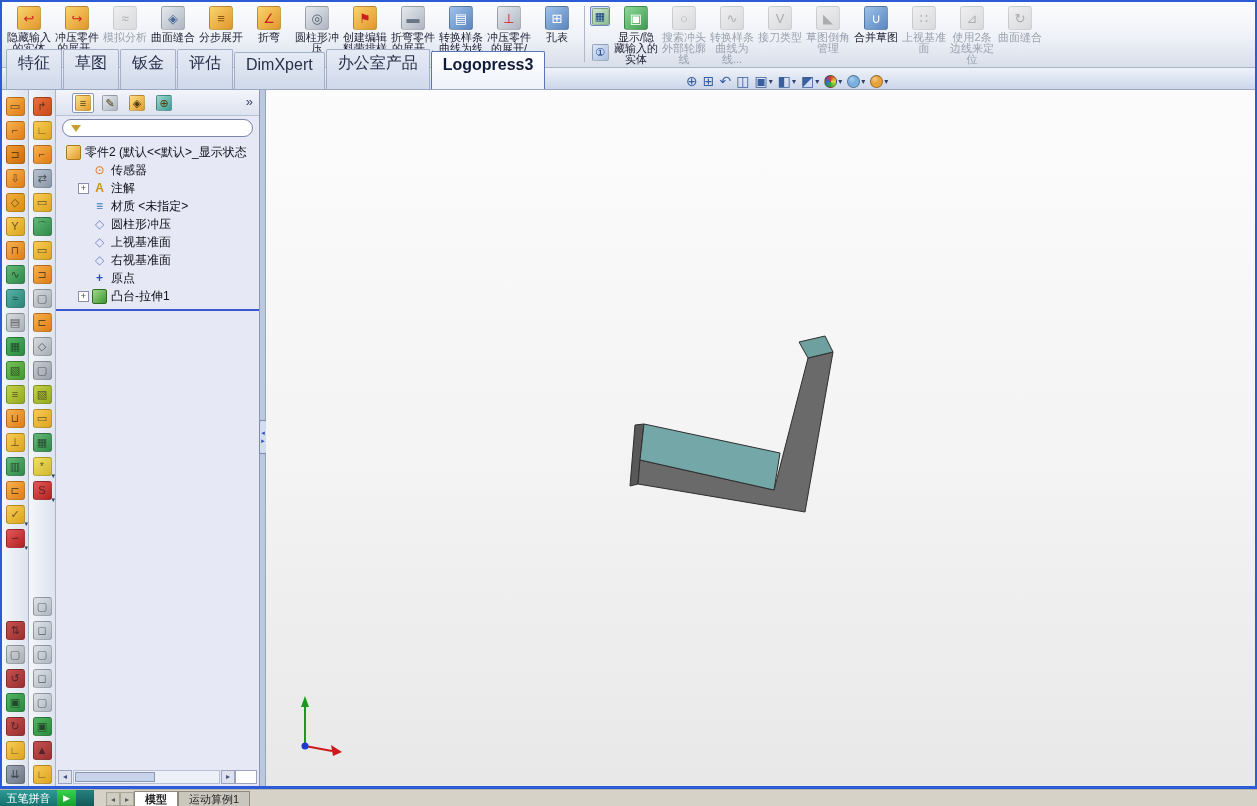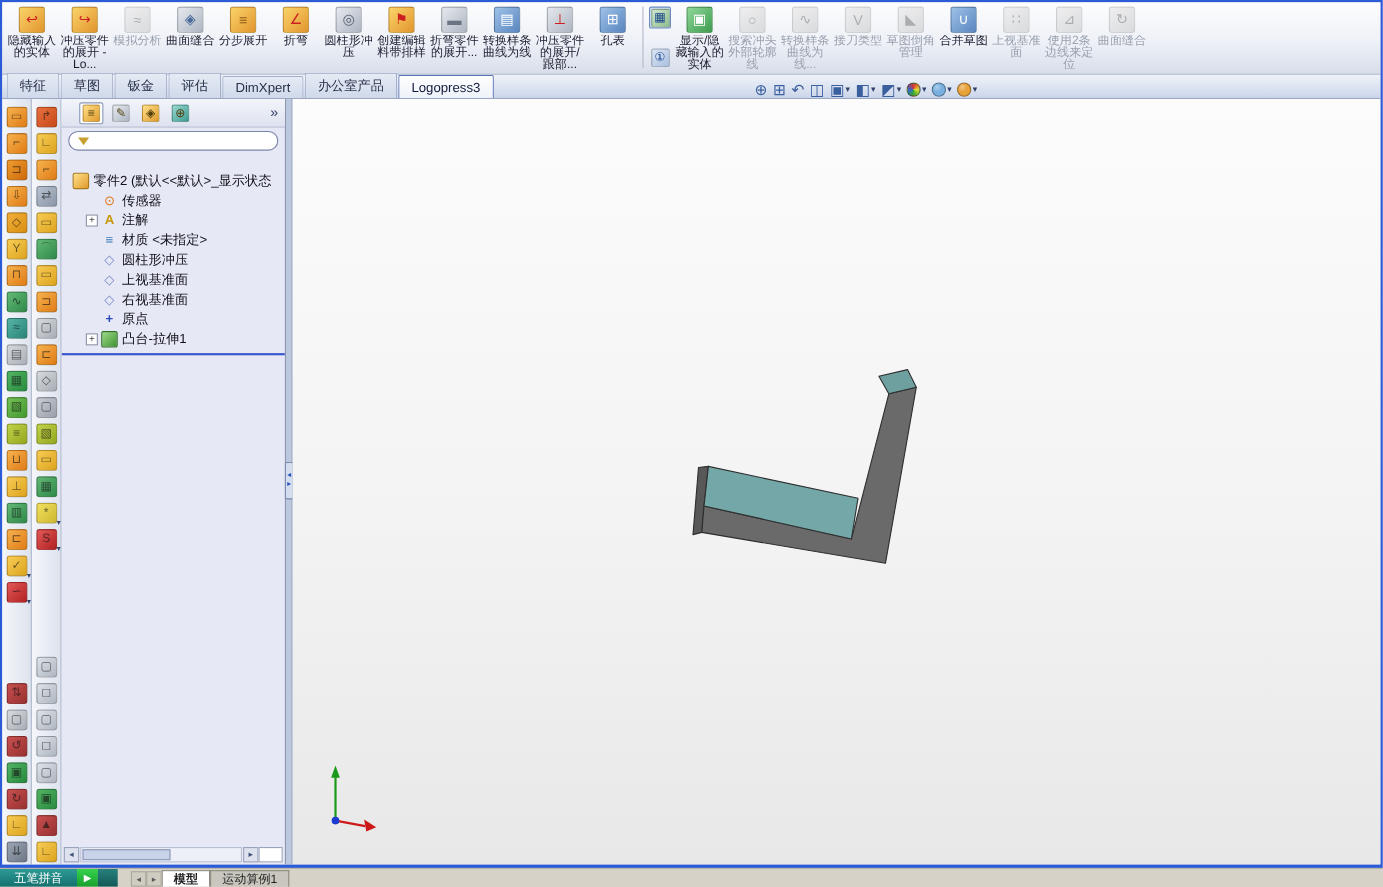--- a/index.html
+++ b/index.html
@@ -22,25 +22,25 @@
   .tb-sep{width:1px;height:56px;background:#b0b8c8;margin:2px 3px 0 3px;}
   .tb-stack{display:flex;flex-direction:column;justify-content:space-between;height:60px;padding:2px 2px;}
   .tb-mini{width:20px;height:20px;display:flex;align-items:center;justify-content:center;border-radius:2px;}
   .tb-mini.pressed{background:#cfe0f5;border:1px solid #6a8ac0;}
   .tb-mini span{width:17px;height:17px;border-radius:2px;border:1px solid rgba(0,0,0,.2);
     font-size:11px;line-height:15px;text-align:center;color:#16408a;}
 
   
   .tabrow{height:22px;flex:0 0 22px;display:flex;align-items:flex-end;padding-left:4px;
     background:linear-gradient(180deg,#eff3f9,#ccd6ea);border-bottom:1px solid #9aa8c4;}
-  .cm-tab{font-size:12px;color:#28304a;padding:3px 11px 2px 11px;margin-right:1px;
+  .cm-tab{font-size:16px;color:#28304a;padding:3px 11px 15px 11px;margin-right:1px;
     background:linear-gradient(180deg,#e6ebf5,#d0d9ea);border:1px solid #a4b0ca;border-bottom:none;
     border-radius:2px 2px 0 0;cursor:default;white-space:nowrap;}
   .cm-tab.active{background:linear-gradient(180deg,#ffffff,#eef2fa);border-color:#5a74b8;
-    color:#101a3a;padding-top:4px;font-weight:normal;}
+    color:#101a3a;padding-top:4px;font-weight:bold;}
 
   
   .main{flex:1;display:flex;min-height:0;position:relative;}
   .leftbar{width:27px;flex:0 0 27px;background:linear-gradient(90deg,#f4f6fa,#dde3ee);
     border-right:1px solid #aab4c8;display:flex;flex-direction:column;align-items:center;padding-top:4px;}
   .lb-btn{position:relative;width:24px;height:24px;display:flex;align-items:center;justify-content:center;}
   .lb-ic{width:19px;height:19px;border-radius:3px;border:1px solid rgba(0,0,0,.22);
     font-size:11px;line-height:17px;text-align:center;color:rgba(20,20,20,.62);}
   .lb-caret{position:absolute;right:-1px;bottom:-1px;font-size:7px;color:#30406a;line-height:7px;}
   .lb-gap{flex:1;}
@@ -53,21 +53,21 @@
   .p-tab{width:22px;height:20px;display:flex;align-items:center;justify-content:center;border-radius:2px;}
   .p-tab.active{background:#ffffff;border:1px solid #8a98b8;}
   .p-tab span{width:16px;height:16px;border-radius:2px;border:1px solid rgba(0,0,0,.2);
     font-size:11px;line-height:14px;text-align:center;color:#503c08;}
   .p-chevron{position:absolute;right:6px;top:4px;font-size:13px;color:#3a456a;cursor:default;}
   .filter-row{padding:3px 6px 4px 6px;}
   .filter-box{height:18px;background:#fff;border:1px solid #7a86a8;border-radius:9px;
     display:flex;align-items:center;padding-left:8px;}
   .funnel{width:0;height:0;border-left:5px solid transparent;border-right:5px solid transparent;
     border-top:7px solid #c8a030;}
-  .tree{flex:1;overflow:hidden;padding-top:2px;margin-top:12px;}
+  .tree{flex:1;overflow:hidden;padding-top:2px;}
   .tree-row{height:18px;display:flex;align-items:center;white-space:nowrap;overflow:hidden;font-size:12px;color:#101018;}
   .expander{width:11px;height:11px;flex:0 0 11px;border:1px solid #8a90a8;background:#fff;
     font-size:9px;line-height:9px;text-align:center;color:#444;margin-right:3px;}
   .expander.none{visibility:hidden;}
   .tree-ic{width:15px;height:15px;flex:0 0 15px;margin-right:4px;font-size:12px;line-height:15px;text-align:center;}
   .ti-part{background:linear-gradient(135deg,#ffe08a,#e09b2d);border:1px solid #a97a1e;border-radius:2px;}
   .ti-extrude{background:linear-gradient(135deg,#9fd98a,#3f9431);border:1px solid #2d6e22;border-radius:2px;}
   .ti-sensors{color:#e07818;}
   .ti-annotations{color:#c8980a;font-weight:bold;}
   .ti-material{color:#3a78b8;font-weight:bold;}
@@ -94,21 +94,21 @@
   
   .headsup{position:absolute;left:684px;top:69px;height:20px;display:flex;align-items:center;gap:5px;z-index:6;}
   .hu-item{display:flex;align-items:center;gap:1px;}
   .hu-g{font-size:14px;color:#3a5f9e;line-height:18px;}
   .hu-ball{width:13px;height:13px;border-radius:50%;border:1px solid rgba(0,0,0,.35);}
   .hu-caret{font-size:8px;color:#30406a;}
 
   
   .statusbar{position:absolute;left:0;right:0;bottom:0;height:17px;background:#d6d2c8;display:flex;align-items:stretch;
     border-top:1px solid #b8b4aa;font-size:11px;}
-  .sb-ime{width:70px;background:linear-gradient(180deg,#2d9a96,#15716e);color:#fff;display:flex;
+  .sb-ime{width:57px;background:linear-gradient(180deg,#2d9a96,#15716e);color:#fff;display:flex;
     align-items:center;justify-content:center;white-space:nowrap;}
   .sb-green{width:19px;background:linear-gradient(180deg,#35d24e,#17a02c);color:#fff;display:flex;
     align-items:center;justify-content:center;font-size:9px;}
   .sb-teal2{width:18px;background:linear-gradient(180deg,#27807d,#135957);}
   .sb-spacer{width:12px;}
   .sb-nav{width:14px;display:flex;align-items:center;justify-content:center;color:#5a5a5a;
     background:#cfccc2;border:1px solid #aaa69a;font-size:8px;margin-top:2px;height:14px;}
   .sb-tab{padding:1px 10px 0 10px;display:flex;align-items:center;white-space:nowrap;color:#222;
     border:1px solid #8e8a80;border-bottom:none;margin-top:1px;background:#c9c6bd;}
   .sb-tab.active{background:#fff;font-weight:bold;}

